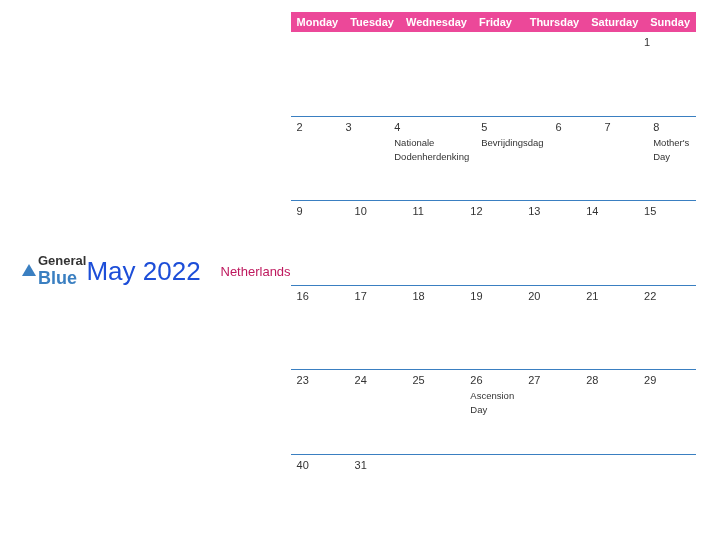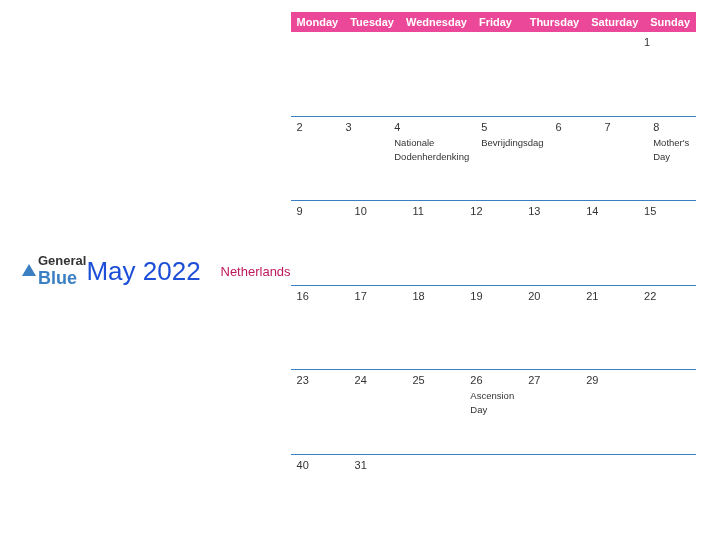--- a/index.html
+++ b/index.html
@@ -230,20 +230,23 @@
             <span class="day-num">24</span>
           </div>
           <div class="cal-cell">
             <span class="day-num">25</span>
           </div>
           <div class="cal-cell"><span class="day-num">26</span><span class="holiday">Ascension Day</span></div>
           <div class="cal-cell">
             <span class="day-num">27</span>
           </div>
           <div class="cal-cell">
+            <span class="day-num">28</span>
+          </div>
+          <div class="cal-cell">
             <span class="day-num">29</span>
           </div>
         </div>
         <div class="cal-week">
           <div class="cal-cell">
             <span class="day-num">40</span>
           </div>
           <div class="cal-cell">
             <span class="day-num">31</span>
           </div>

